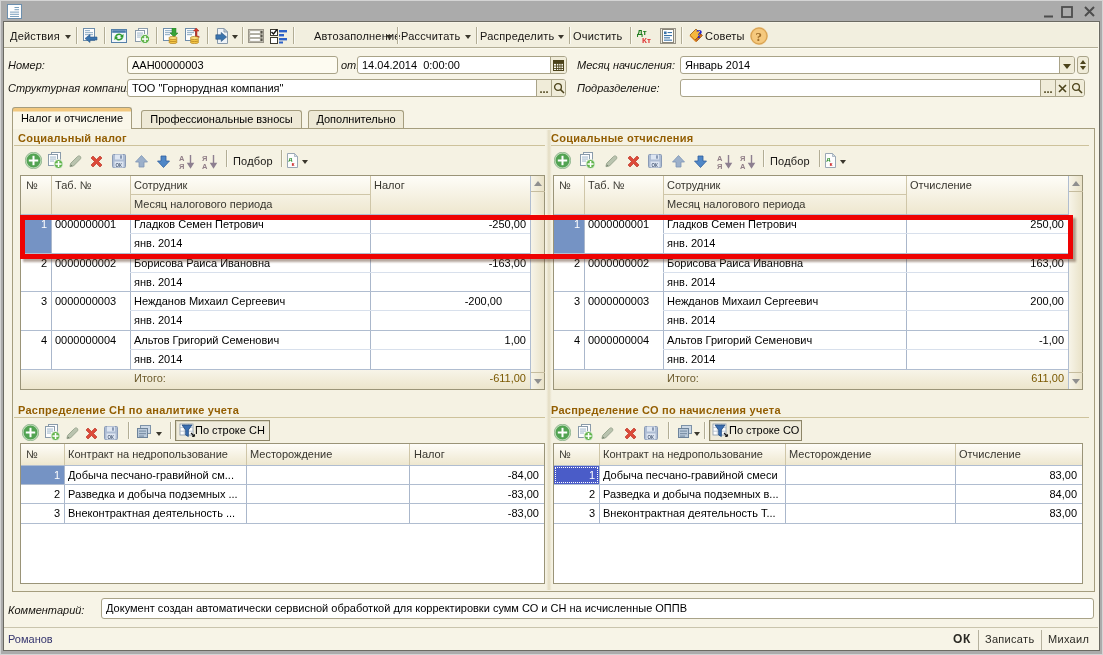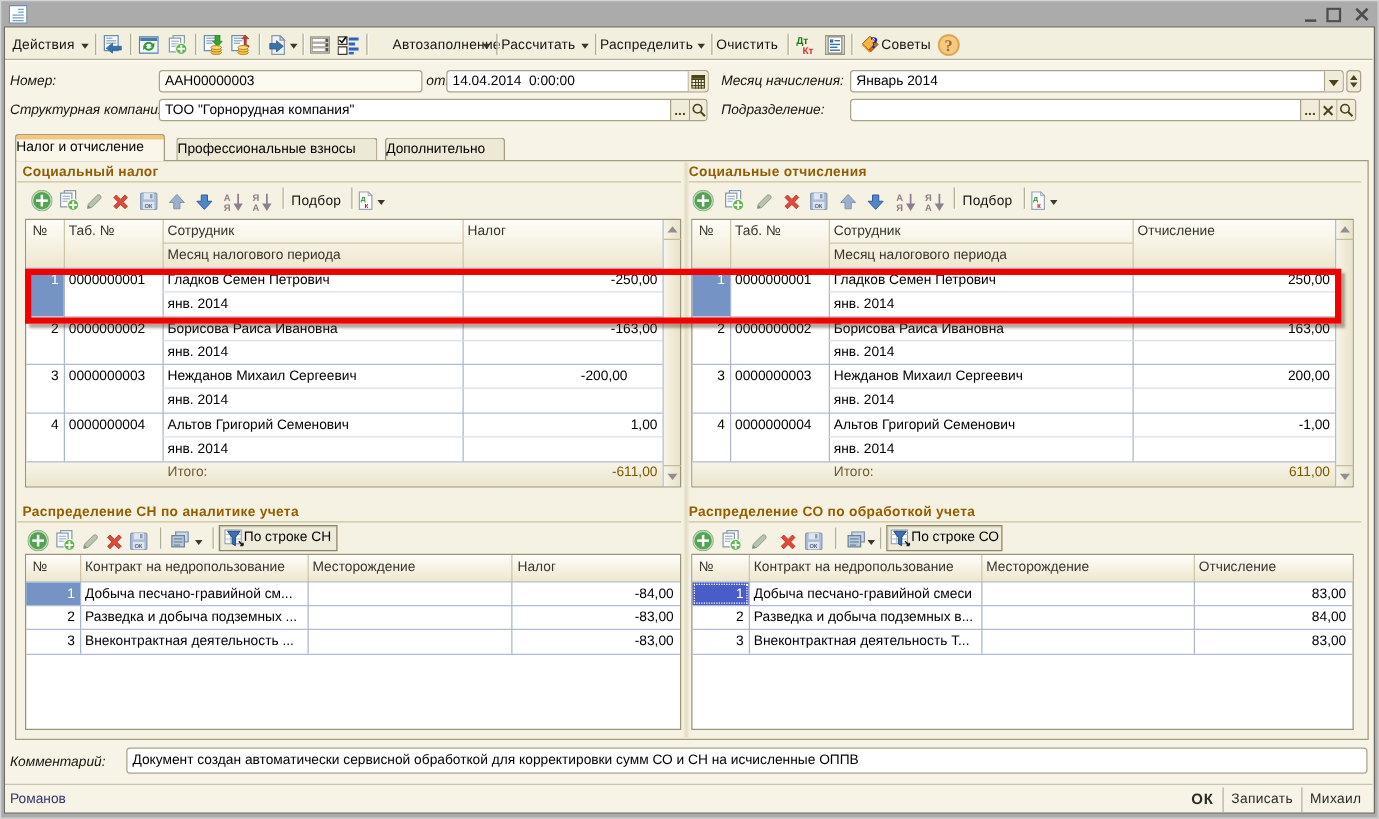--- a/index.html
+++ b/index.html
@@ -14,21 +14,21 @@
   #tbar { position:absolute; left:4px; top:23px; width:1094px; height:25px; background:#f2efdf; border-bottom:1px solid #b3ae96; box-shadow:0 1px 0 #fbfaf0; }
   .tsep { position:absolute; top:4px; height:17px; width:0; border-left:1px solid #b2ad95; border-right:1px solid #fbfaf2; }
   .tlbl { position:absolute; top:7px; color:#171513; letter-spacing:0.2px; }
   .dar { position:absolute; top:12px; width:0; height:0; border-left:3.5px solid transparent; border-right:3.5px solid transparent; border-top:4px solid #3a372c; }
   
   .flabel { position:absolute; color:#15130f;font-style:italic; }
   .fld { position:absolute; background:#fff; border:1px solid #a9a388; border-radius:3px; }
   .fld .tx { position:absolute; left:4px; top:2px; white-space:nowrap; }
   .fbtn { position:absolute; top:0; bottom:0; background:#f0ecd9; border-left:1px solid #a9a388; color:#4c431b; text-align:center; }
   
-  .tab { position:absolute; border:1px solid #a59d7e; border-bottom:none; border-radius:3px 3px 0 0; }
+  .tab { position:absolute; border:1px solid #a59d7e; border-bottom:none; border-radius:3px 3px 0 0; text-align:center; }
   
   .sectitle { position:absolute; font-weight:bold; color:#935e02; white-space:nowrap; letter-spacing:0.25px; }
   .secline { position:absolute; height:1px; background:#cdc29b; }
   .grid { position:absolute; background:#fff; border:1px solid #9a9478; }
   .hdr { position:absolute; background:linear-gradient(#fefdf8,#eee7cf); }
   .hline { position:absolute; height:1px; background:#b0bdd0; }
   .vline { position:absolute; width:1px; background:#aab7cb; }
   .cellt { position:absolute; white-space:nowrap; color:#000; }
   .hdt { position:absolute; white-space:nowrap; color:#38362f; }
   .num { text-align:right; }
@@ -314,21 +314,21 @@
 </defs>
 </svg>
 <div id="sections" style="position:absolute;left:0;top:0;z-index:4">
   <div class="abs" style="left:546px;top:130px;width:6px;height:460px;background:linear-gradient(90deg,#f6f3e5,#e3dcc2 50%,#f6f3e5)"></div>
   <div class="sectitle" style="left:18px;top:132px">Социальный налог</div>
   <div class="secline" style="left:14px;top:145px;width:531px"></div>
   <div class="sectitle" style="left:551px;top:132px">Социальные отчисления</div>
   <div class="secline" style="left:551px;top:145px;width:538px"></div>
   <div class="sectitle" style="left:18px;top:404px">Распределение СН по аналитике учета</div>
   <div class="secline" style="left:14px;top:417px;width:531px"></div>
-  <div class="sectitle" style="left:551px;top:404px">Распределение СО по обработкой учета</div>
+  <div class="sectitle" style="left:551px;top:404px">Распределение СО по начисления учета</div>
   <div class="secline" style="left:551px;top:417px;width:538px"></div>
 
   <svg class="icon" style="left:25px;top:152px" width="17" height="17">
       <use href="#i-add"></use>
     </svg>
   <svg class="icon" style="left:46px;top:152px" width="18" height="17">
       <use href="#i-copyadd"></use>
     </svg>
   <svg class="icon" style="left:68px;top:154px" width="14" height="14">
       <use href="#i-pencil"></use>

